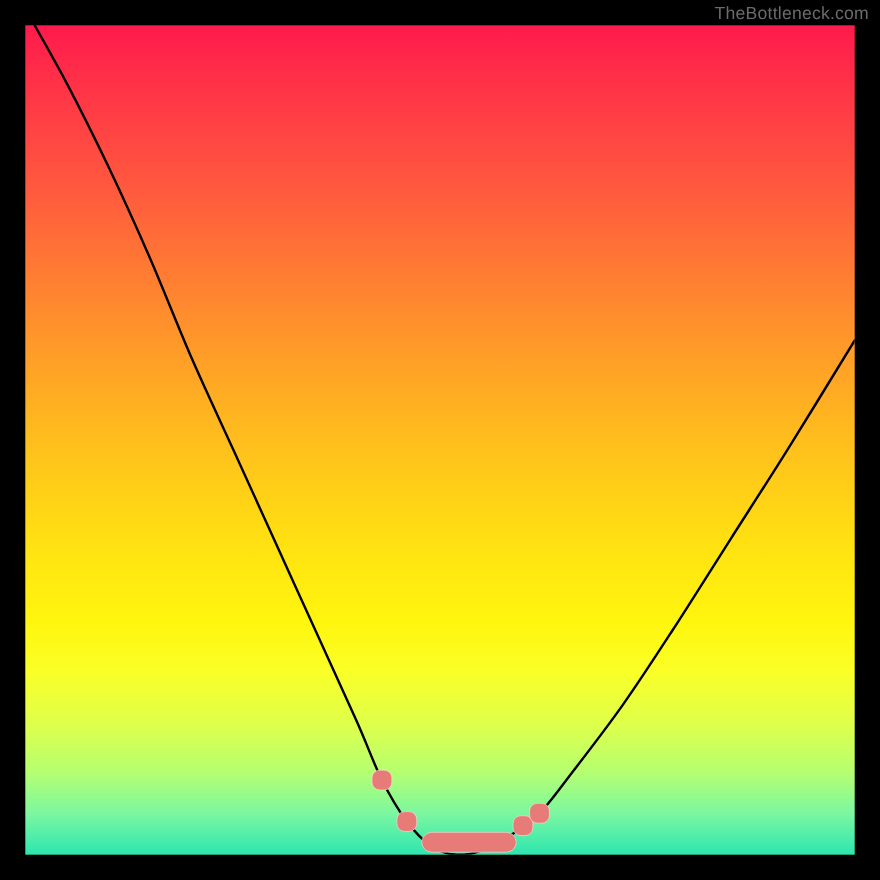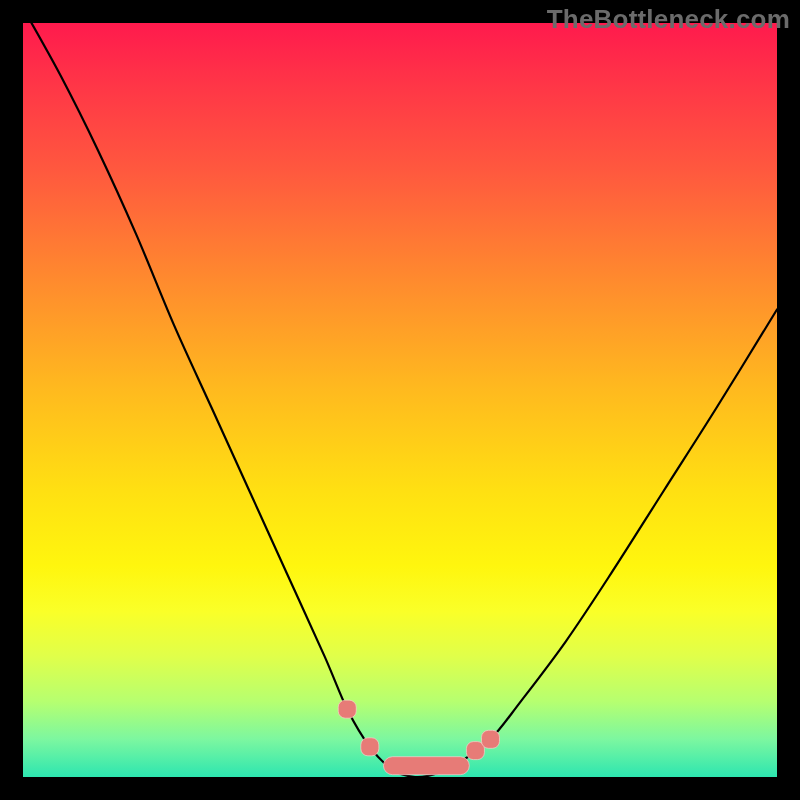--- a/index.html
+++ b/index.html
@@ -30,23 +30,23 @@
       #b6ff70 90%,
       #7cf7a0 95%,
       #2de6b0 100%
     );
   }
   .watermark {
     position: absolute;
     top: 4px;
     right: 10px;
     color: #6b6b6b;
-    font-size: 26px;
+    font-size: 16px;
     letter-spacing: 0.2px;
-    font-weight: 700;
+    font-weight: 400;
     z-index: 5;
   }
   svg.plot {
     position: absolute;
     left: 0;
     top: 0;
     width: 754px;
     height: 754px;
   }
   .curve {

